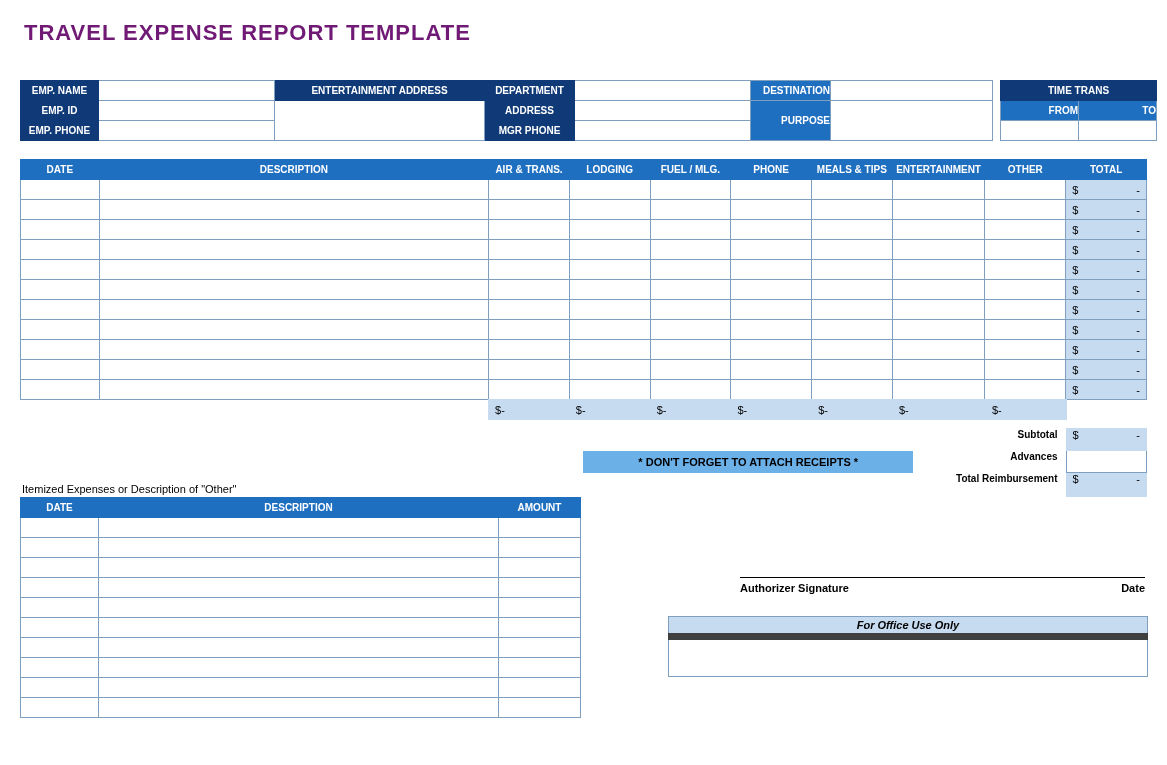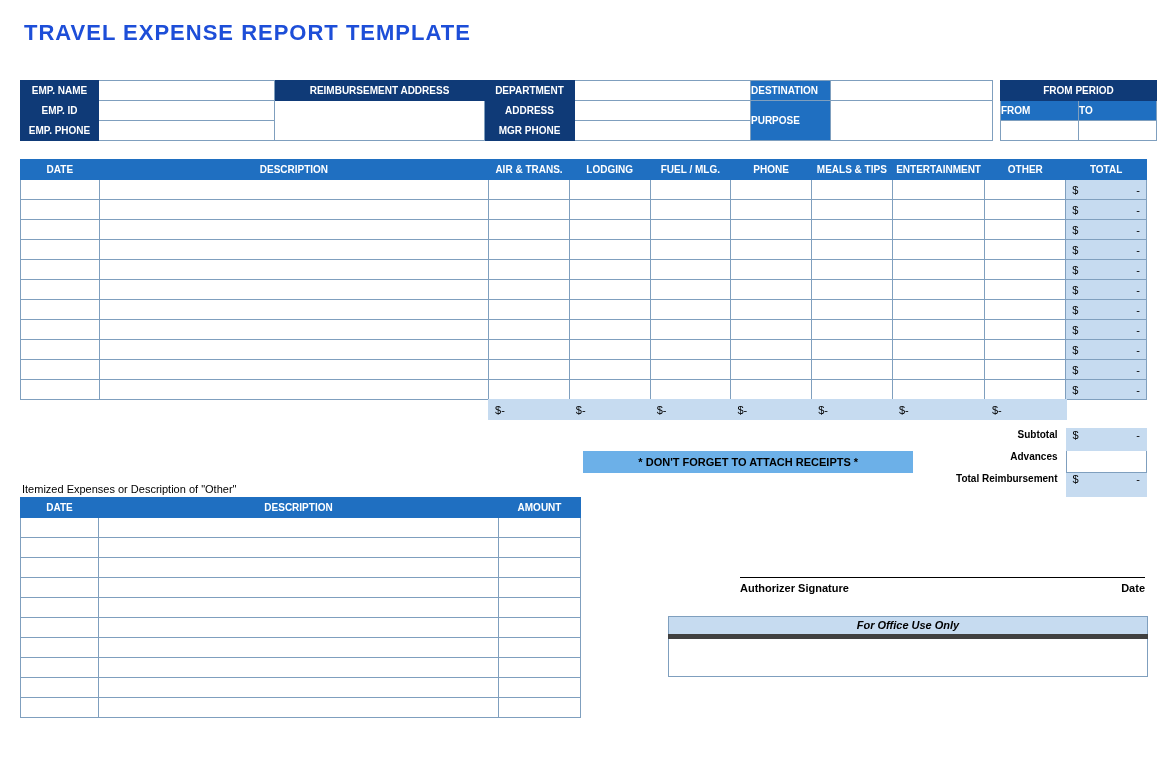--- a/index.html
+++ b/index.html
@@ -9,21 +9,21 @@
     font-family: Arial, Helvetica, sans-serif;
     font-size: 11px;
     color: #000;
     background: #fff;
     width: 1167px;
   }
   .title {
     font-family: "Century Gothic", "Gill Sans", Arial, sans-serif;
     font-size: 22px;
     font-weight: bold;
-    color: #1d4ed8;
+    color: #701a75;
     letter-spacing: 1px;
     margin: 2px 0 18px 4px;
   }
   table { border-collapse: collapse; }
   td, th { padding: 0; }
 
   
   .hdr-wrap { margin-bottom: 18px; }
   .hdr {
     width: 100%;
@@ -37,21 +37,21 @@
     color: #fff;
     font-weight: bold;
     text-align: center;
     border: 1px solid #0f3a77;
     font-size: 10px;
   }
   .lbl-blue {
     background: #1f6fc1;
     color: #fff;
     font-weight: bold;
-    text-align: left;
+    text-align: right;
     border: 1px solid #7f9fbe;
     font-size: 10px;
   }
   .cell {
     background: #fff;
     border: 1px solid #7f9fbe;
   }
   .gap { border: none; background: transparent; }
 
   
@@ -154,21 +154,21 @@
     width: 480px;
     border: 1px solid #7f9fbe;
     table-layout: fixed;
   }
   .office th {
     background: #c6dbf0;
     font-style: italic;
     font-weight: bold;
     text-align: center;
     height: 20px;
-    border-bottom: 5px solid #404040;
+    border-bottom: 7px solid #404040;
     font-size: 11px;
   }
   .office td { height: 40px; }
 
   .layout { width: 100%; table-layout: fixed; }
   .layout > tbody > tr > td { vertical-align: top; margin-top: 16px; }
 </style>
 </head>
 <body>
 
@@ -185,27 +185,27 @@
     <col style="width:80px">
         <col style="width:162px">
     <col style="width:8px">
     <col style="width:78px">
         <col style="width:78px">
   </colgroup>
   <tbody>
         <tr>
     <td class="lbl-dark">EMP. NAME</td>
     <td class="cell"></td>
-    <td class="lbl-dark">REIMBURSEMENT ADDRESS</td>
+    <td class="lbl-dark">ENTERTAINMENT ADDRESS</td>
     <td class="lbl-dark">DEPARTMENT</td>
     <td class="cell"></td>
     <td class="lbl-blue">DESTINATION</td>
     <td class="cell"></td>
     <td class="gap"></td>
-    <td class="lbl-dark" colspan="2">FROM PERIOD</td>
+    <td class="lbl-dark" colspan="2">TIME TRANS</td>
   </tr>
   <tr>
     <td class="lbl-dark">EMP. ID</td>
     <td class="cell"></td>
     <td class="cell" rowspan="2"></td>
     <td class="lbl-dark">ADDRESS</td>
     <td class="cell"></td>
     <td class="lbl-blue" rowspan="2">PURPOSE</td>
     <td class="cell" rowspan="2"></td>
     <td class="gap"></td>

